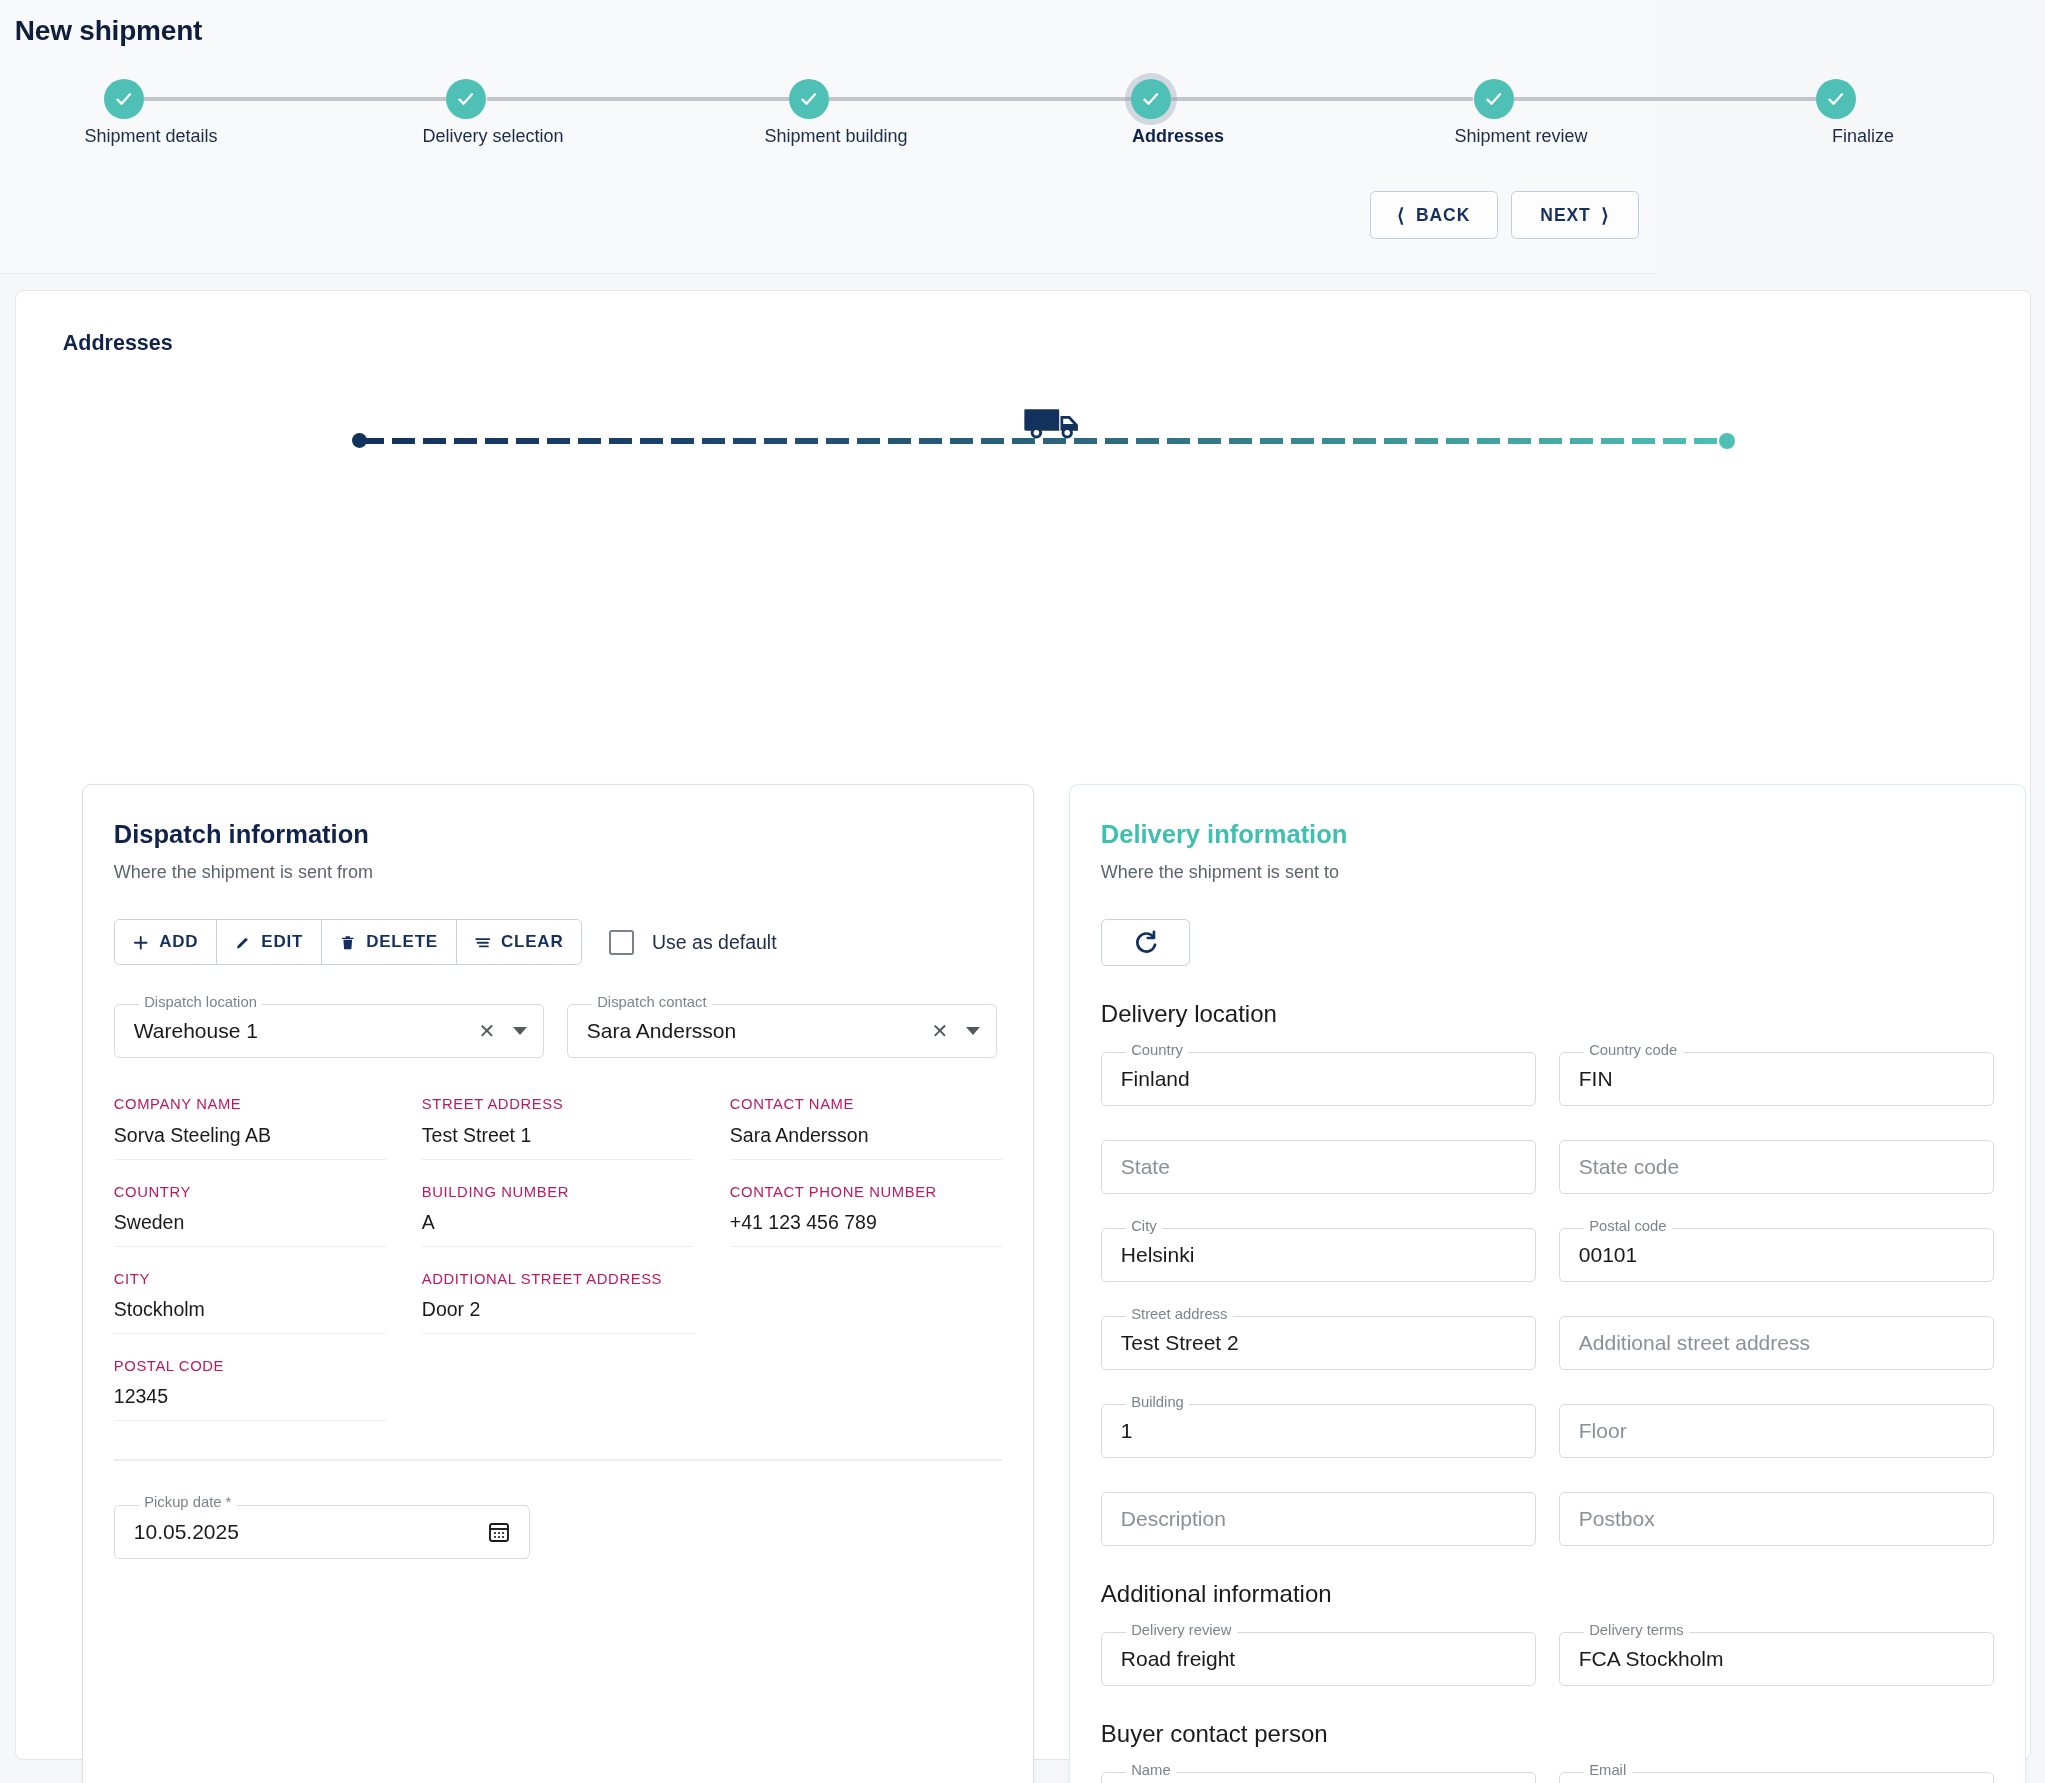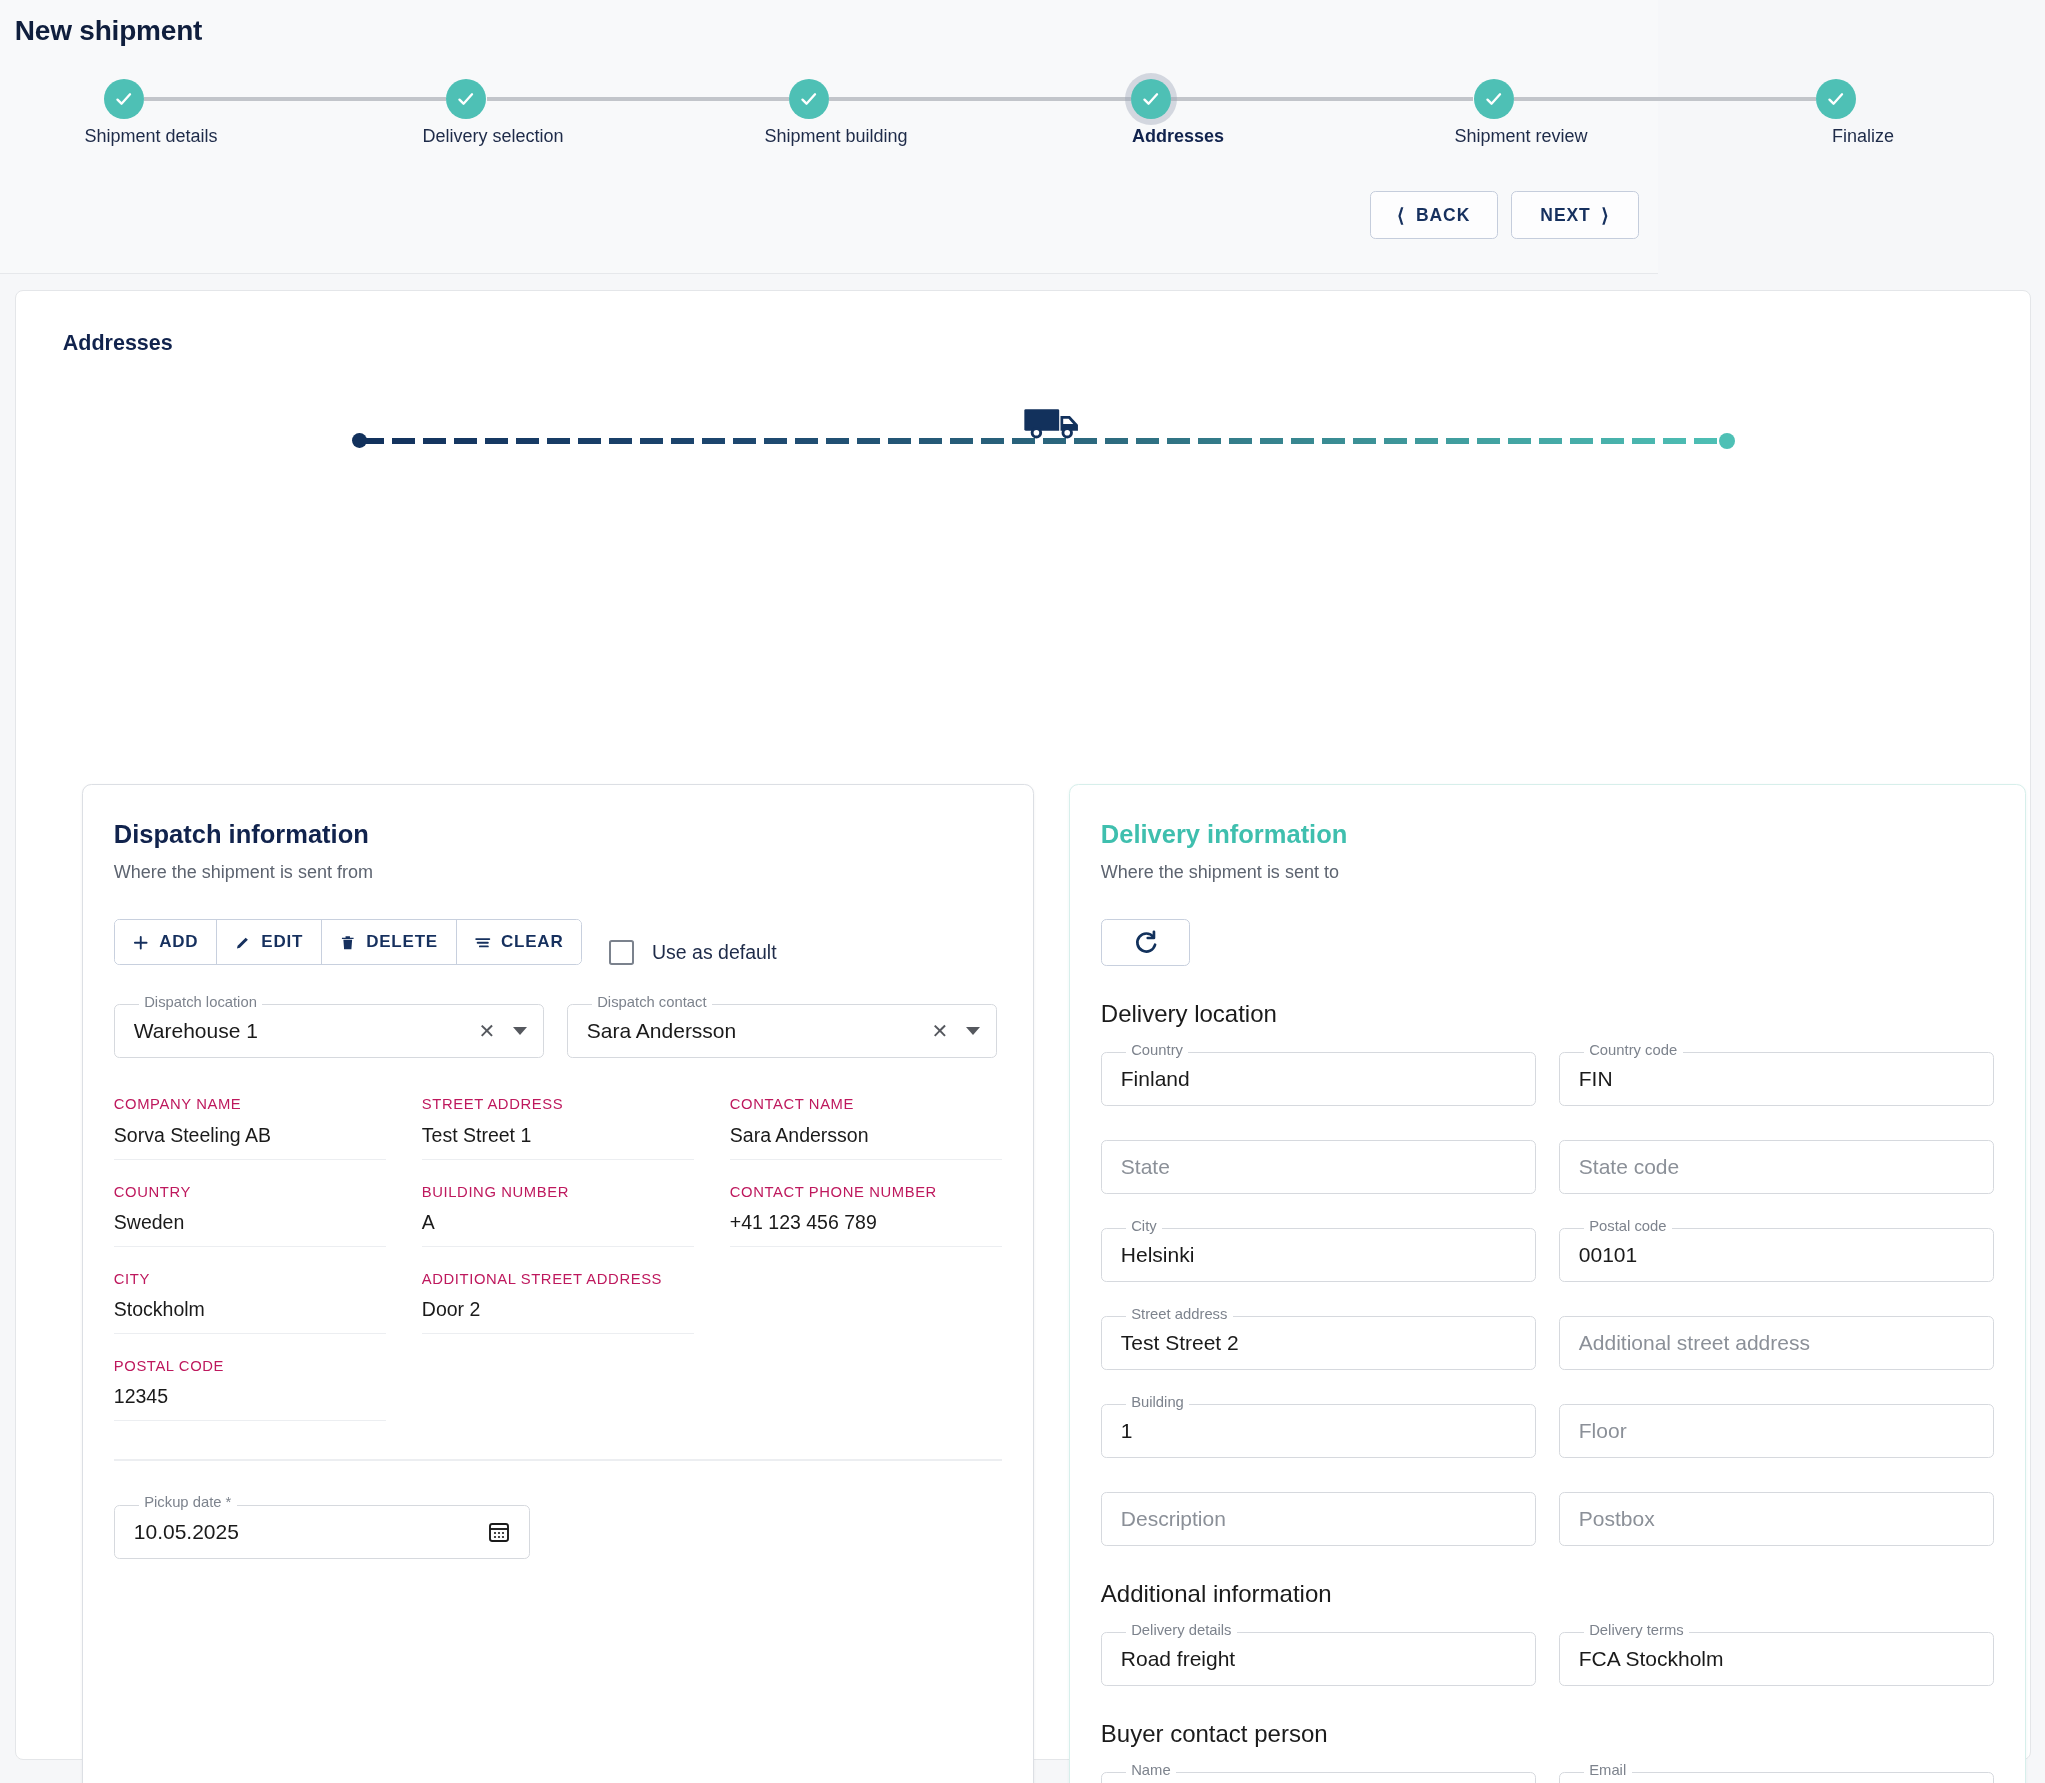--- a/index.html
+++ b/index.html
@@ -126,21 +126,21 @@
     display:flex; border:1.3px solid #c8d0de; border-radius:5.4px;
     overflow:hidden; height:46px;
   }
   .toolbtn{
     display:flex; align-items:center; gap:9.4px;
     padding:0 17.5px; background:#fff; color:#16305e;
     font-size:17px; font-weight:bold; letter-spacing:0.8px;
     border-right:1.3px solid #c8d0de; cursor:pointer;
   }
   .toolbtn:last-child{ border-right:none; }
-  .toolrow{ display:flex; align-items:flex-end; gap:27px; margin-top:36px; }
+  .toolrow{ display:flex; align-items:center; gap:27px; margin-top:36px; }
   .chkbox{
     width:25.5px; height:25.5px; border:2px solid #7b828d; border-radius:2.7px;
     background:#fff; cursor:pointer;
   }
   .chklabel{ font-size:19.5px; color:#1e2b49; }
   .chkwrap{ display:flex; align-items:center; gap:17.5px; }
 
   
   .of{
     position:relative; border:1.3px solid #d6d9de; border-radius:5.4px;
@@ -482,21 +482,21 @@
         </div>
         <div class="of">
           <span class="of-val ph">Postbox</span>
         </div>
       </div>
 
       <div class="sec-h">Additional information</div>
 
       <div class="fgrid tight">
         <div class="of">
-          <span class="of-legend">Delivery details</span>
+          <span class="of-legend">Delivery review</span>
           <span class="of-val">Road freight</span>
         </div>
         <div class="of">
           <span class="of-legend">Delivery terms</span>
           <span class="of-val">FCA Stockholm</span>
         </div>
       </div>
 
       <div class="sec-h">Buyer contact person</div>
 

